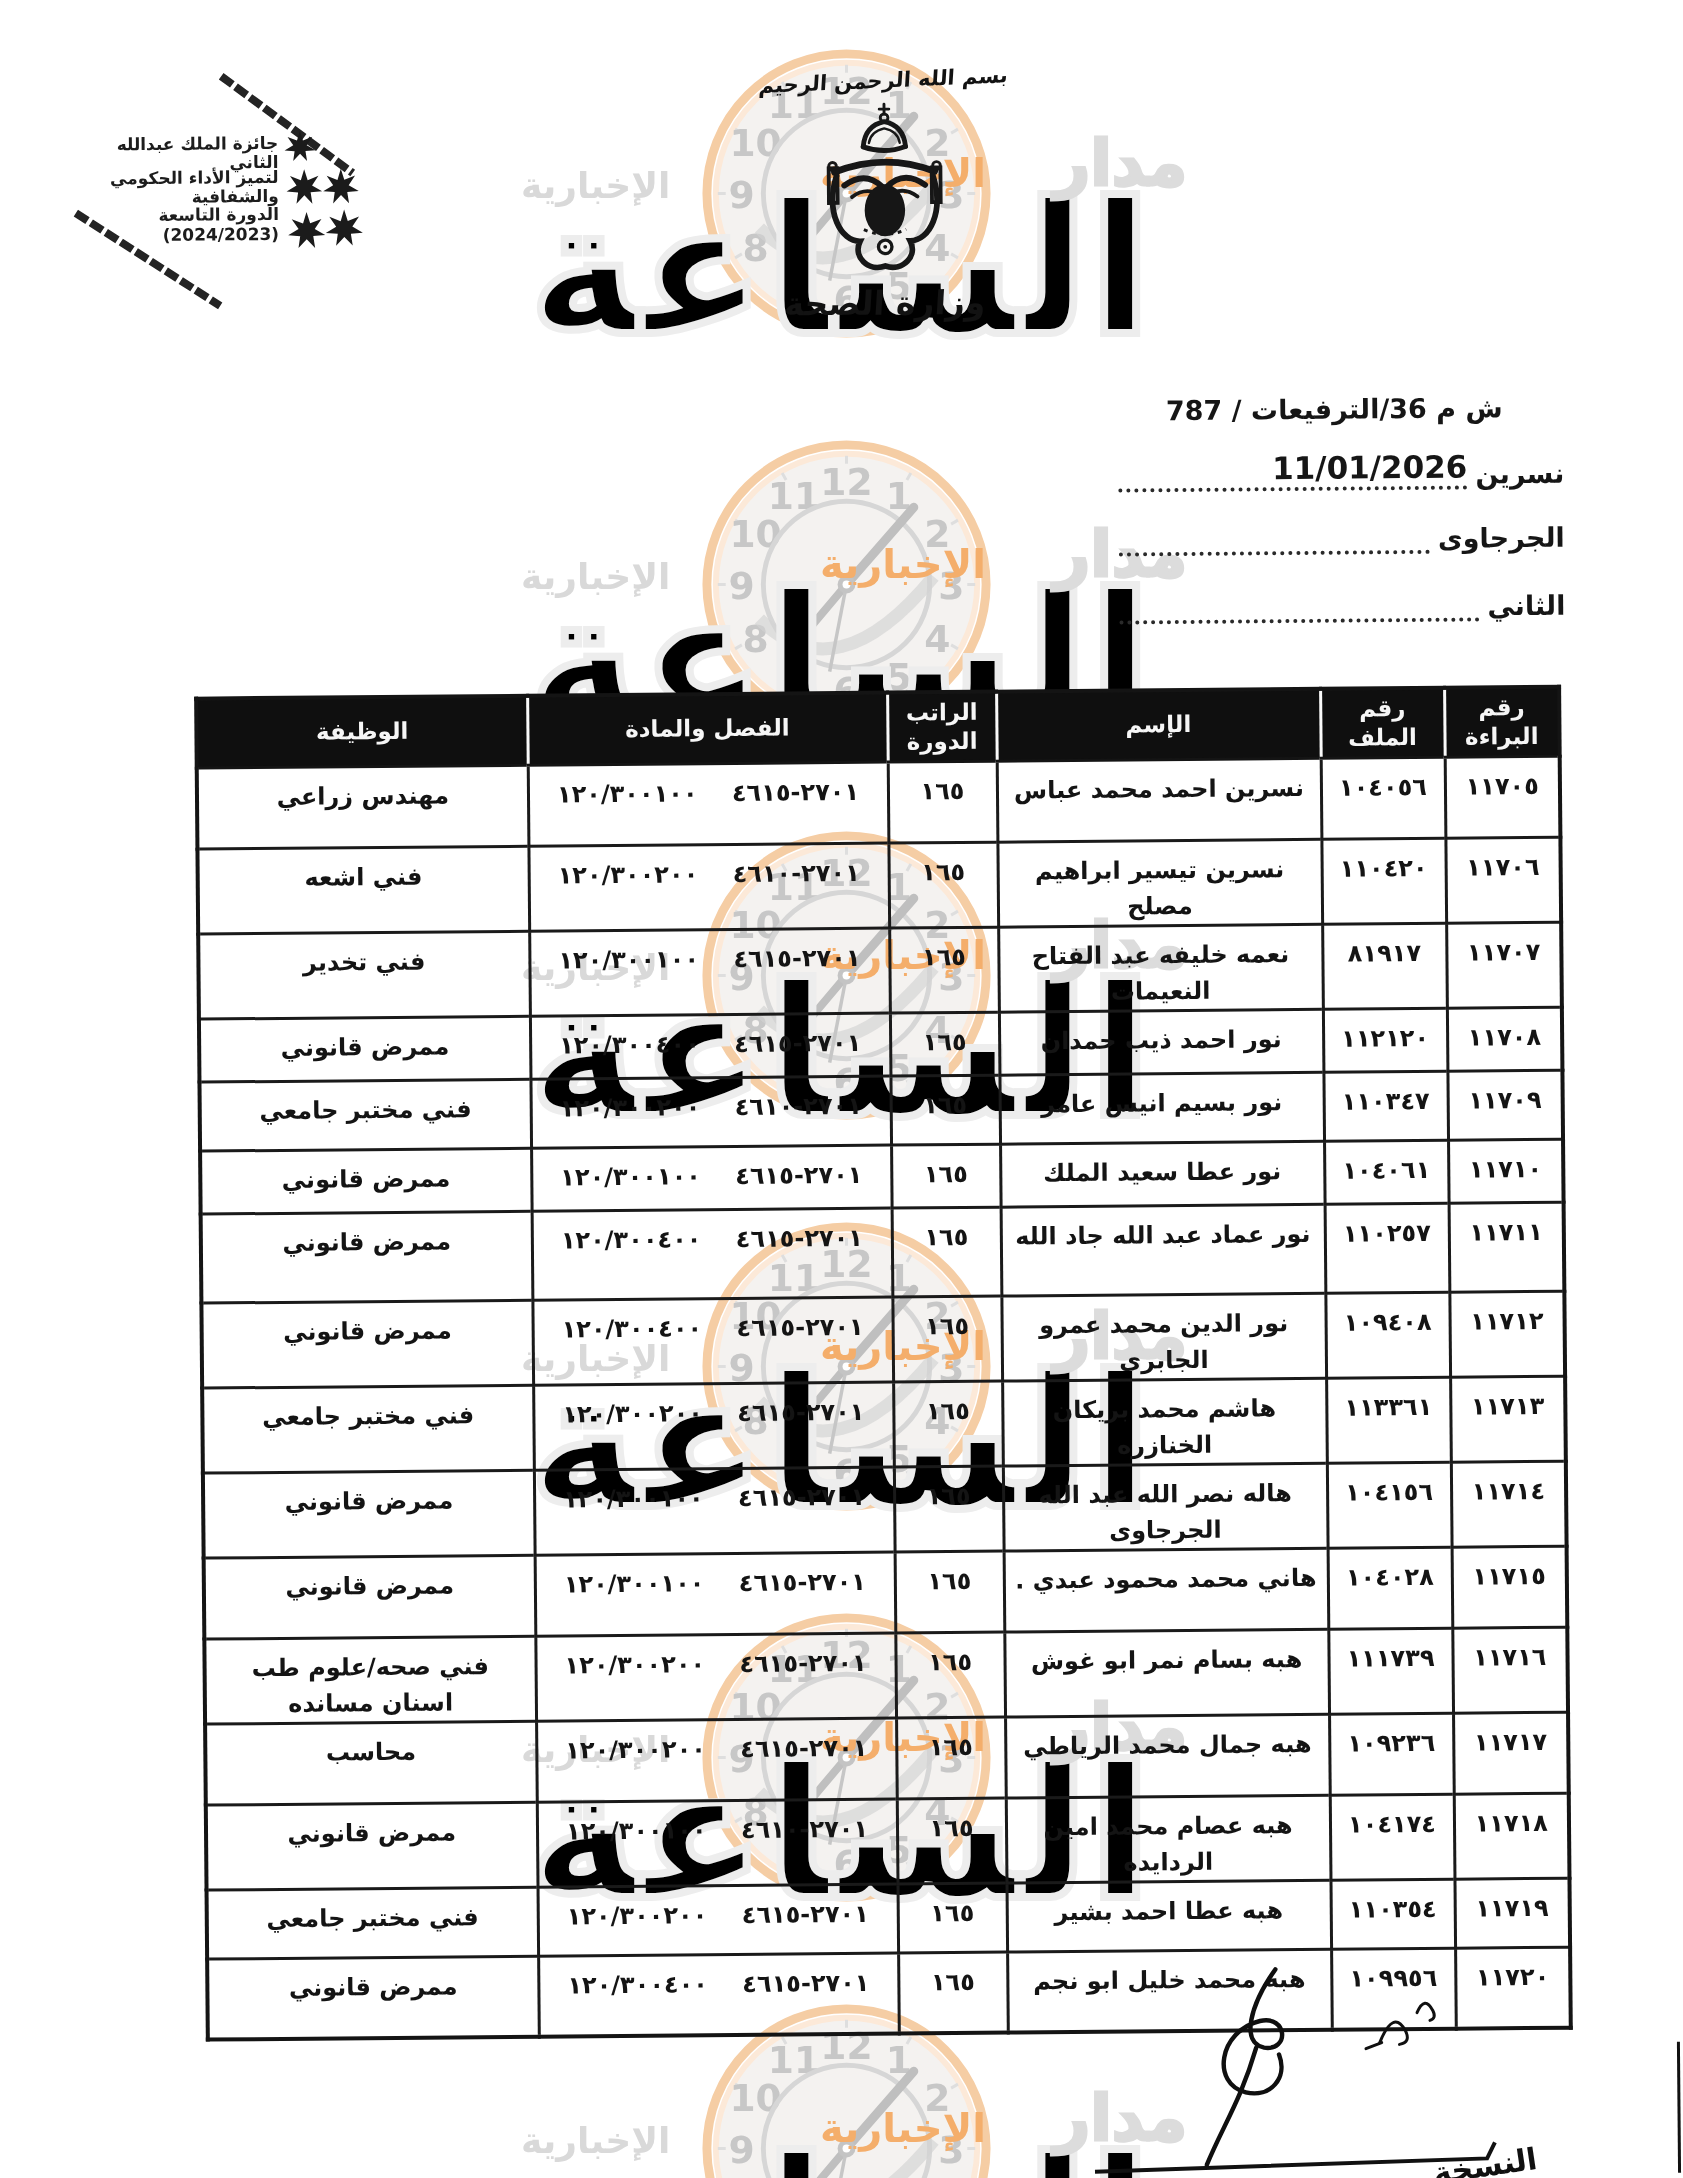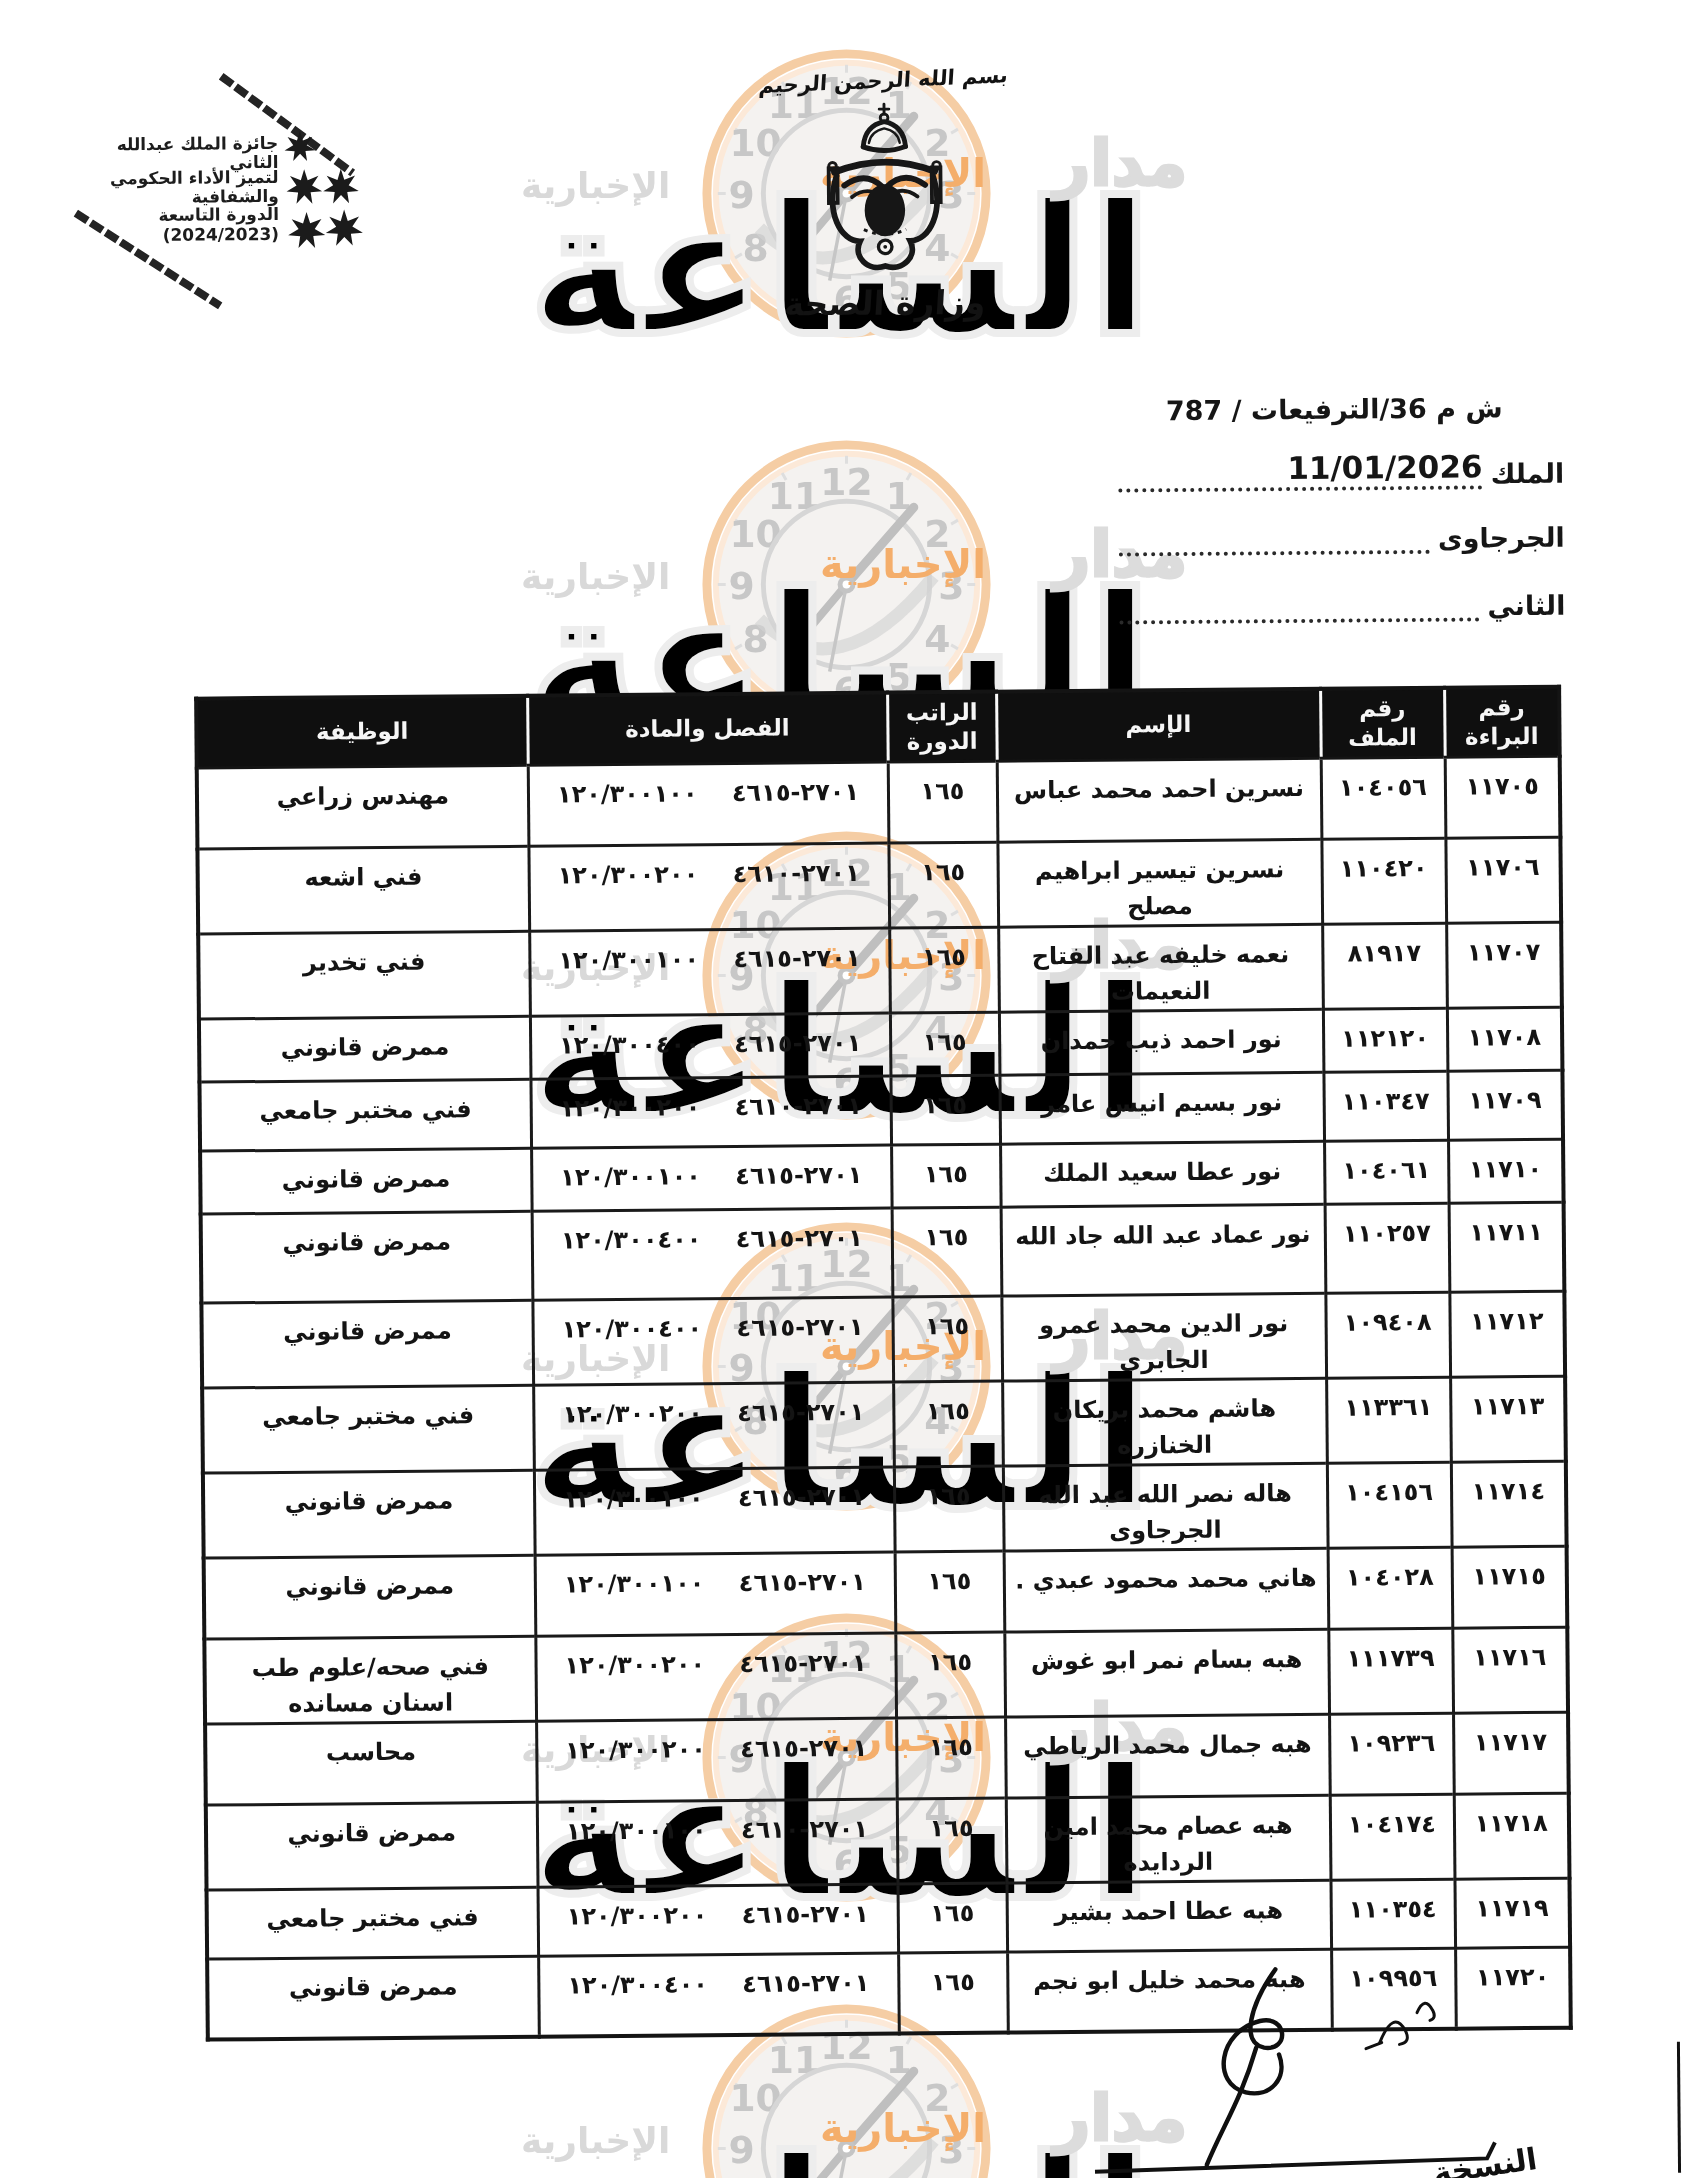--- a/index.html
+++ b/index.html
@@ -396,21 +396,21 @@
       <path d="M58,138 q22,10 44,0" stroke="#161616" stroke-width="3" fill="none" stroke-dasharray="4 5"></path>
       <circle cx="80" cy="156" r="7" fill="none" stroke="#161616" stroke-width="3.5"></circle>
       <circle cx="80" cy="156" r="2" fill="#161616"></circle>
     </svg>
     <div class="ministry">وزارة الصحة</div>
   </div>
 
   <div class="refblock">
     <div class="refline">ش م 36/الترفيعات / 787</div>
     <div class="refrow row-num">
-      <span class="lbl">الملك</span>
+      <span class="lbl">نسرين</span>
       <span class="dotline"><b>11/01/2026</b></span>
     </div>
     <div class="refrow row-date">
       <span class="lbl">الجرجاوى</span>
       <span class="dotline"></span>
     </div>
     <div class="refrow row-agree">
       <span class="lbl">الثاني</span>
       <span class="dotline"></span>
     </div>

